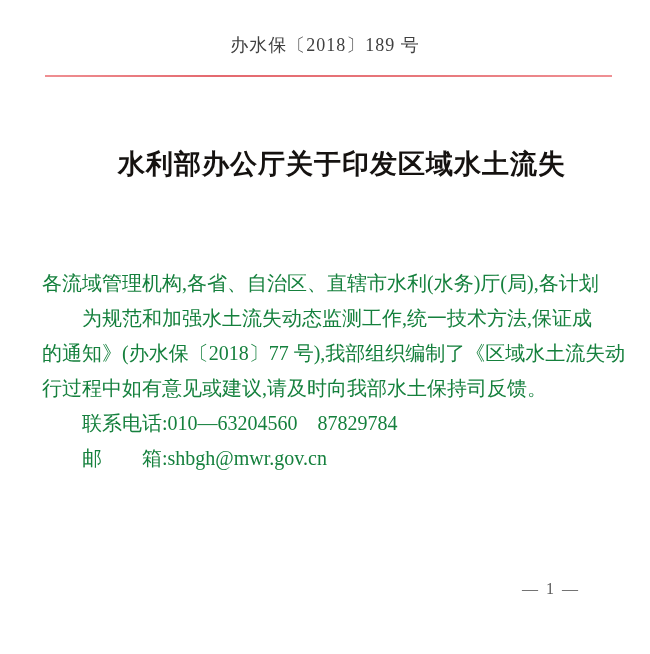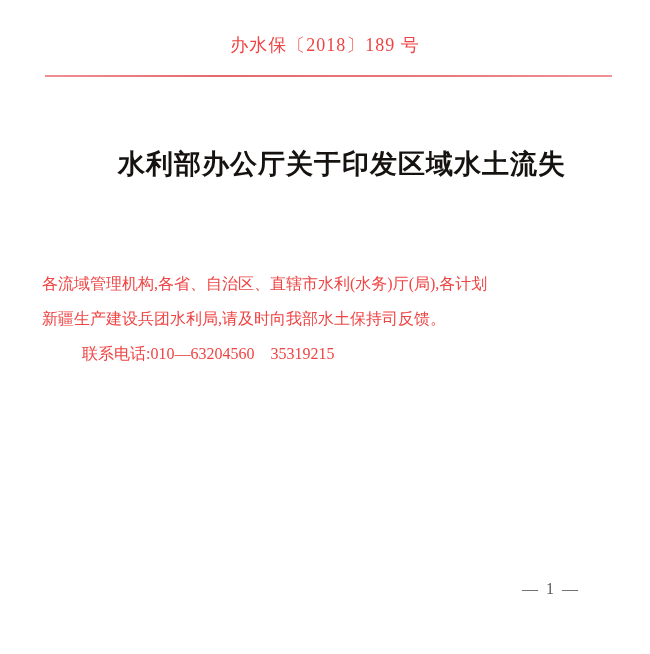--- a/index.html
+++ b/index.html
@@ -16,21 +16,21 @@
     font-family: "Liberation Serif", "DejaVu Serif", serif;
   }
   .doc-number {
     position: absolute;
     top: 33px;
     left: 0;
     right: 0;
     text-align: center;
     font-size: 18px;
     letter-spacing: 1px;
-    color: #ef4444;
+    color: #404040;
   }
   .red-divider {
     position: absolute;
     top: 75px;
     left: 45px;
     width: 567px;
     height: 2px;
     background: linear-gradient(to right, #ef8f92, #e4696f 30%, #e8797d 70%, #ef9094);
   }
   .title {
@@ -45,22 +45,22 @@
     line-height: 47px;
     letter-spacing: 1px;
     color: #151210;
     margin-left: 34px;
   }
   .body-text {
     position: absolute;
     top: 266px;
     left: 42px;
     width: 570px;
-    font-size: 16px;
-    color: #ef4444;
+    font-size: 20px;
+    color: #15803d;
   }
   .line {
     height: 35px;
     line-height: 35px;
     white-space: pre;
     overflow: visible;
   }
   .indent {
     padding-left: 40px;
   }
@@ -81,19 +81,22 @@
   <div class="doc-number">办水保〔2018〕189 号</div>
 
   <div class="red-divider"></div>
 
   <div class="title">
     <div>水利部办公厅关于印发区域水土流失</div>
   </div>
 
   <div class="body-text">
     <div class="line">各流域管理机构,各省、自治区、直辖市水利(水务)厅(局),各计划</div>
-    <div class="line">新疆生产建设兵团水利局,请及时向我部水土保持司反馈。</div>
-    <div class="line indent">联系电话:010—63204560　35319215</div>
+    <div class="line indent">为规范和加强水土流失动态监测工作,统一技术方法,保证成</div>
+    <div class="line">的通知》(办水保〔2018〕77 号),我部组织编制了《区域水土流失动</div>
+    <div class="line">行过程中如有意见或建议,请及时向我部水土保持司反馈。</div>
+    <div class="line indent">联系电话:010—63204560　87829784</div>
+    <div class="line indent">邮　　箱:shbgh@mwr.gov.cn</div>
   </div>
 
   <div class="footer">— 1 —</div>
 
 </div>
 
 </body></html>

